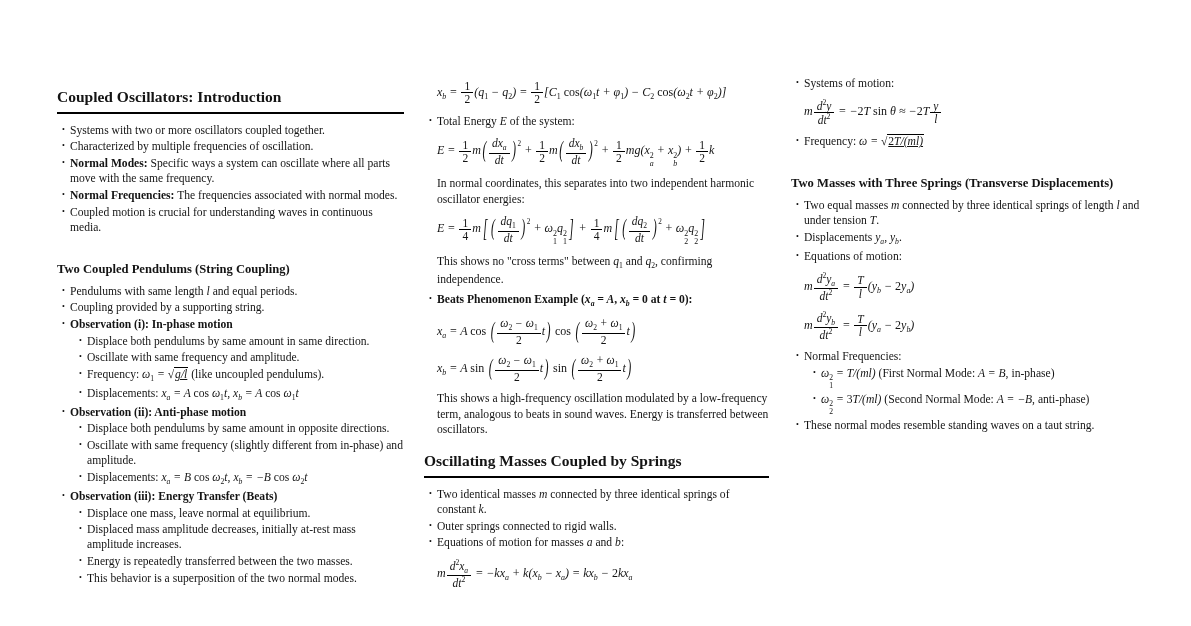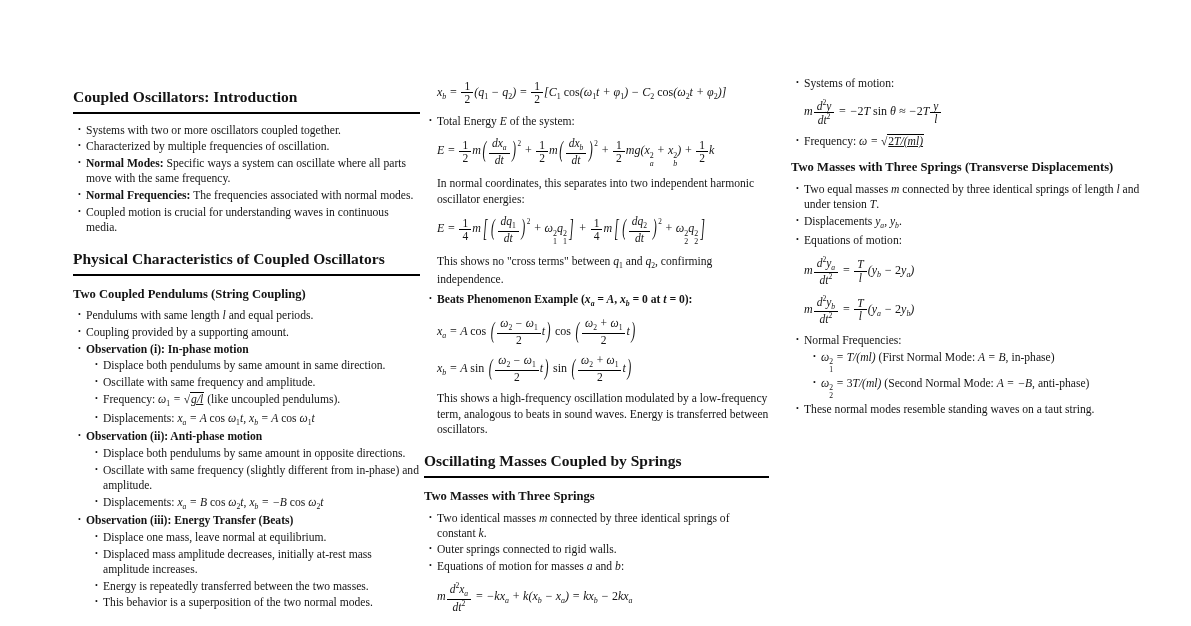--- a/index.html
+++ b/index.html
@@ -5,31 +5,31 @@
   * { margin:0; padding:0; box-sizing:border-box; }
   html,body { width:1191px; height:626px; }
   body {
     position:relative;
     background:#ffffff;
     color:#141414;
     font-family:"Liberation Serif","DejaVu Serif",serif;
     overflow:hidden;
   }
   .col { position:absolute; }
-  #col1 { left:73px;  top:88px; width:347px; }
+  #col1 { left:57px;  top:88px; width:347px; }
   #col2 { left:424px; top:72px; width:345px; }
   #col3 { left:791px; top:74px; width:349px; }
 
   .h1 {
     font-size:15.5px; font-weight:bold; line-height:1.2;
     border-bottom:2px solid #000; padding-bottom:5px;
     margin:15px 0 9px 0;
   }
   .col > .h1:first-child { margin-top:0; }
-  .h2 { font-size:12.6px; font-weight:bold; line-height:1.25; margin:11px 0 6px 0; }
+  .h2 { font-size:12.6px; font-weight:bold; line-height:1.25; margin:27px 0 6px 0; }
   .p  { font-size:11.6px; line-height:1.32; margin:5px 0 5px 13px; }
 
   .li { display:flex; font-size:11.6px; line-height:1.31; margin:1.5px 0; }
   .li .mk { flex:none; width:13px; text-align:center; font-size:70%; padding-top:2px; }
   .li .tx { flex:1; }
   .sub { margin-left:17px; }
 
   .disp {
     font-size:12px; font-style:italic;
     margin:8px 0; padding-left:13px;
@@ -74,30 +74,29 @@
       </div>
       <div class="li">
         <span class="mk">•</span>
         <span class="tx"><b>Normal Frequencies:</b> The frequencies associated with normal modes.</span>
       </div>
       <div class="li">
         <span class="mk">•</span>
         <span class="tx">Coupled motion is crucial for understanding waves in continuous media.</span>
       </div>
     </div>
-    <div class="h1">Physical Characteristics of Coupled Oscillators</div>
     <div class="h2">Two Coupled Pendulums (String Coupling)</div>
     <div class="ul">
       <div class="li">
         <span class="mk">•</span>
         <span class="tx">Pendulums with same length <span class="m">l</span> and equal periods.</span>
       </div>
       <div class="li">
         <span class="mk">•</span>
-        <span class="tx">Coupling provided by a supporting amount.</span>
+        <span class="tx">Coupling provided by a supporting string.</span>
       </div>
       <div class="li">
         <span class="mk">•</span>
         <span class="tx"><b>Observation (i): In-phase motion</b></span>
       </div>
       <div class="ul sub">
         <div class="li">
           <span class="mk">•</span>
           <span class="tx">Displace both pendulums by same amount in same direction.</span>
         </div>
@@ -237,21 +236,20 @@
         </span>t<span class="bg">)</span></span></div>
     <div class="disp"><span class="m">x<sub>b</sub> = A <span class="rm">sin</span> <span class="bg">(</span><span class="fr">
           <span class="n">ω<sub><span class="rm">2</span></sub> − ω<sub><span class="rm">1</span></sub></span>
           <span class="d"><span class="rm">2</span></span>
         </span>t<span class="bg">)</span> <span class="rm">sin</span> <span class="bg">(</span><span class="fr">
           <span class="n">ω<sub><span class="rm">2</span></sub> + ω<sub><span class="rm">1</span></sub></span>
           <span class="d"><span class="rm">2</span></span>
         </span>t<span class="bg">)</span></span></div>
     <div class="p">This shows a high-frequency oscillation modulated by a low-frequency term, analogous to beats in sound waves. Energy is transferred between oscillators.</div>
     <div class="h1">Oscillating Masses Coupled by Springs</div>
-    <div class="h2">Two Masses with Three Springs</div>
     <div class="ul">
       <div class="li">
         <span class="mk">•</span>
         <span class="tx">Two identical masses <span class="m">m</span> connected by three identical springs of constant <span class="m">k</span>.</span>
       </div>
       <div class="li">
         <span class="mk">•</span>
         <span class="tx">Outer springs connected to rigid walls.</span>
       </div>
       <div class="li">

